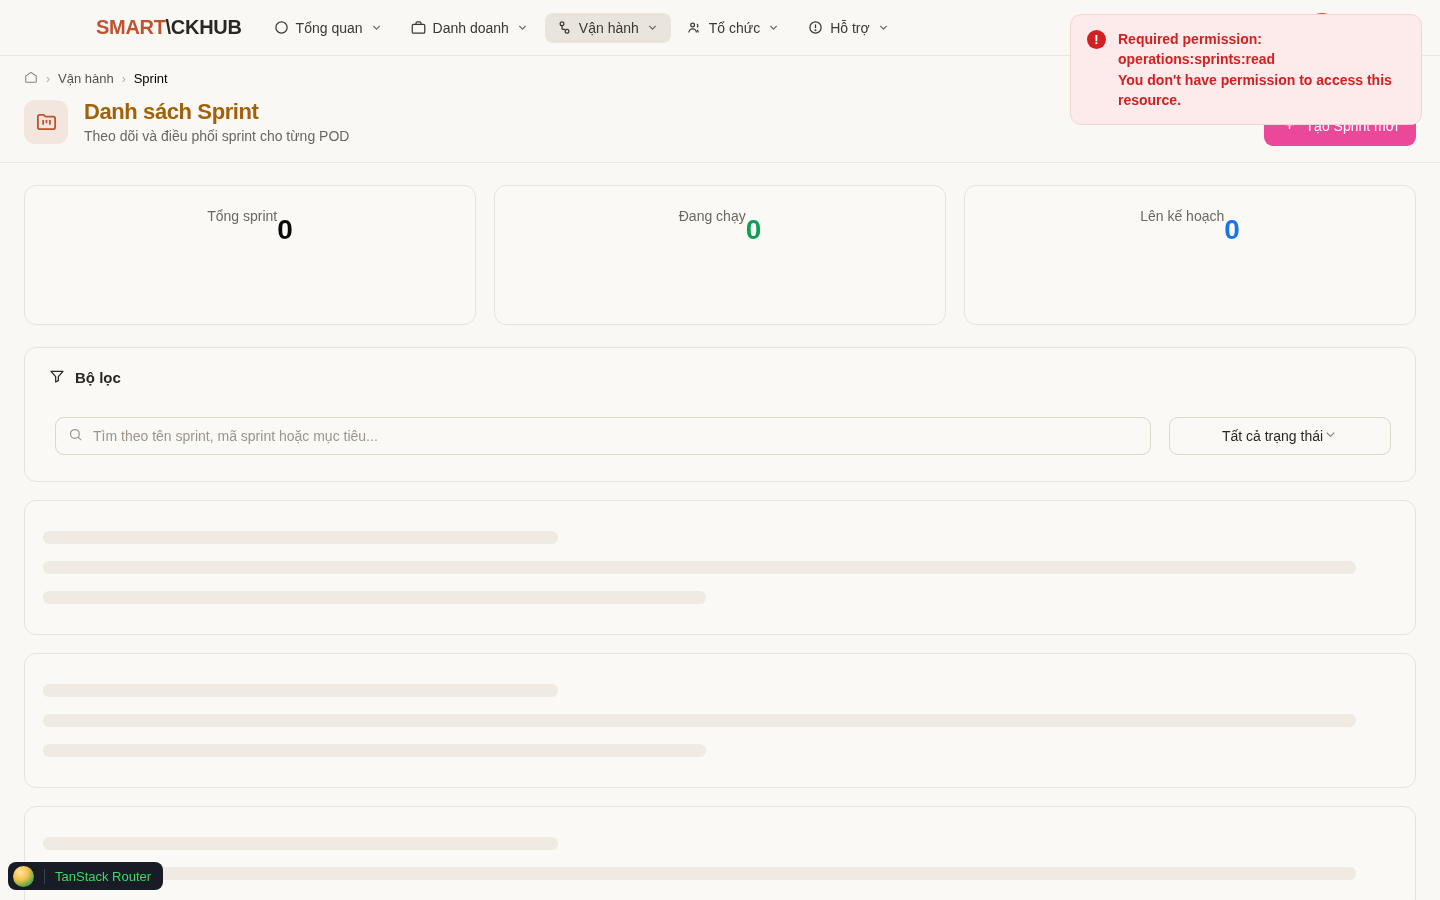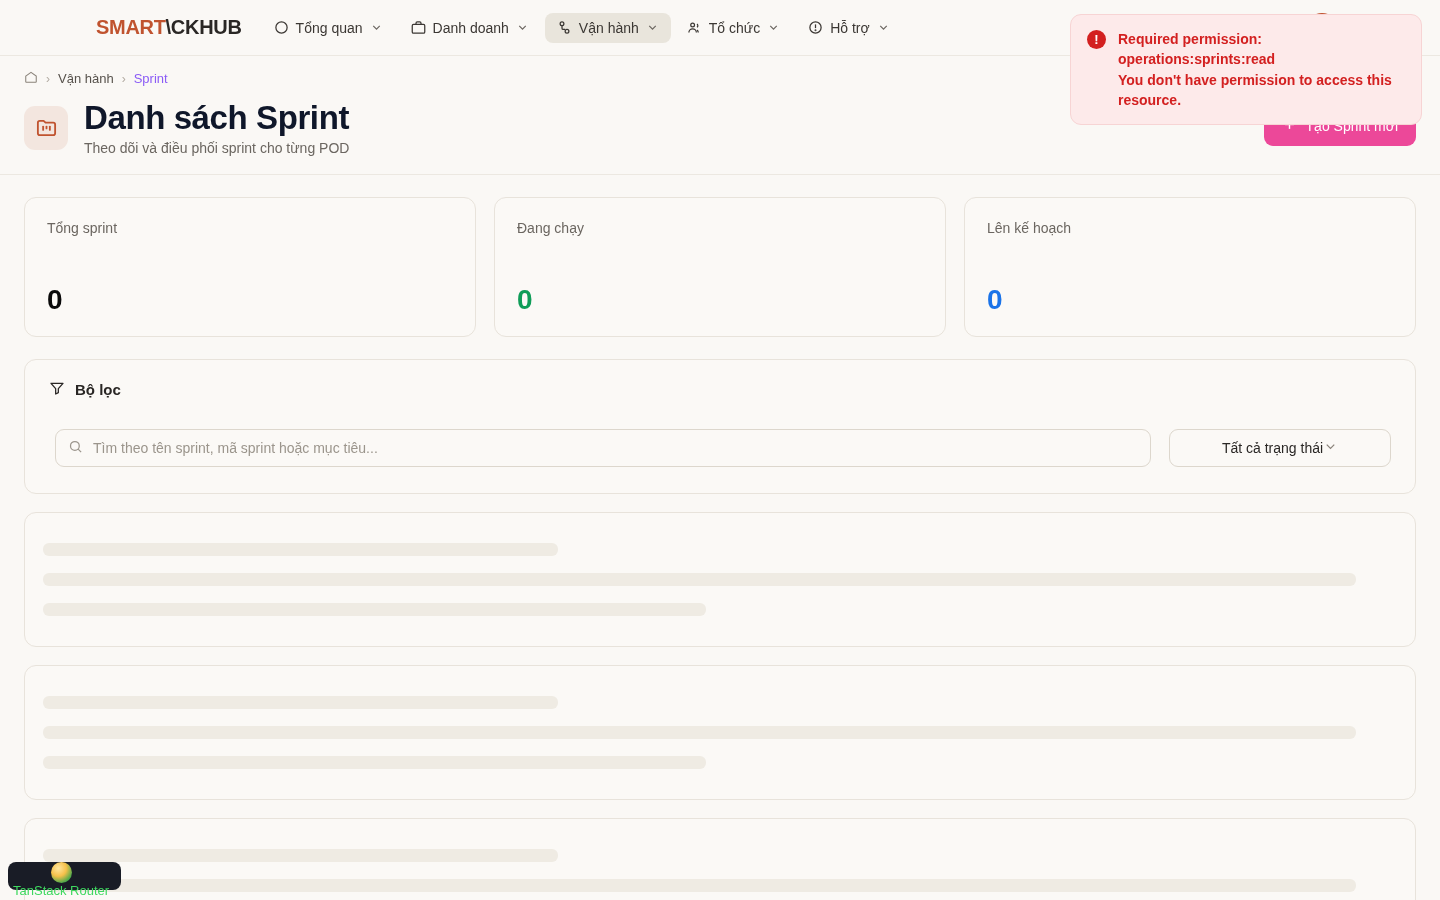--- a/index.html
+++ b/index.html
@@ -52,50 +52,50 @@
   
   .pagehead {
     padding: 14px 24px 18px 24px;
     border-bottom: 1px solid #ece8e1;
     position: relative;
     background: #faf8f5;
   }
   .crumbs { display: flex; align-items: center; gap: 8px; font-size: 13px; color: #57524c; }
   .crumbs .sep { color: #b3aca3; font-size: 12px; }
   .crumbs .crumb { cursor: pointer; }
-  .crumbs .crumb.last { color: #8b5cf6; }
+  .crumbs .crumb.last { color: #000000; }
   .headrow { display: flex; align-items: center; gap: 16px; margin-top: 12px; }
   .pageicon {
     width: 44px; height: 44px; border-radius: 11px;
     background: #f3e6df; color: #c0532f;
     display: flex; align-items: center; justify-content: center;
     flex: none;
   }
-  .ptitle { font-size: 33px; font-weight: bold; color: #0f172a; letter-spacing: -0.4px; }
+  .ptitle { font-size: 22px; font-weight: bold; color: #a16207; letter-spacing: -0.4px; }
   .psub { font-size: 14px; color: #6b6660; margin-top: 3px; }
   .createbtn {
     position: absolute; right: 24px; top: 50px;
     background: #ec4899; color: #fff;
     border: none; border-radius: 9px;
     height: 40px; padding: 0 18px;
     font-size: 14px; font-weight: 500;
     font-family: "Liberation Sans", sans-serif;
     display: flex; align-items: center; gap: 9px;
     cursor: pointer;
   }
 
   
   .content { padding: 22px 24px 0 24px; }
   .stats { display: flex; gap: 18px; }
   .card {
     background: #fbf9f6;
     border: 1px solid #e8e3db;
     border-radius: 12px;
   }
-  .stat { flex: 1; height: 140px; padding: 22px; display: flex; flex-direction: column; justify-content: space-between; }
+  .stat { flex: 1; height: 140px; padding: 22px; display: flex; flex-direction: row; justify-content: center; }
   .stat .lbl { font-size: 14px; color: #6b6660; }
   .stat .val { font-size: 28px; font-weight: bold; margin-top: 8px; line-height: 1; }
 
   .filters { margin-top: 22px; padding: 20px 24px 26px 24px; }
   .ftitle { display: flex; align-items: center; gap: 10px; font-size: 15px; font-weight: 600; color: #2a2725; }
   .frow { display: flex; gap: 18px; margin-top: 30px; padding-left: 6px; }
   .searchwrap {
     flex: 1; position: relative;
     background: #fbf9f6; border: 1px solid #ddd7cd; border-radius: 9px;
     height: 38px; display: flex; align-items: center; padding: 0 12px; gap: 10px;
@@ -137,21 +137,21 @@
     font-size: 13px; font-weight: bold; line-height: 19px; text-align: center;
     margin-top: 1px;
   }
   .tmsg { font-size: 14px; font-weight: bold; color: #d32020; line-height: 1.45; }
 
   
   .devtools {
     position: absolute; left: 8px; bottom: 10px; z-index: 60;
     background: #191c26; border-radius: 8px;
     height: 28px; display: flex; align-items: center; gap: 0px;
-    padding: 0 12px 0 5px; cursor: pointer; flex-direction: column;
+    padding: 0 12px 0 5px; cursor: pointer;
   }
   .dtlogo {
     width: 21px; height: 21px; border-radius: 50%;
     background: radial-gradient(circle at 35% 30%, #ffe7a0 0%, #f5c04a 40%, #4aa84a 75%, #2d7a3a 100%);
     flex: none;
   }
   .dtdiv { width: 1px; height: 15px; background: #3b4050; margin: 0 10px; }
   .dttext { font-size: 13px; color: #3fd860; white-space: nowrap; }
 </style>
 </head>

